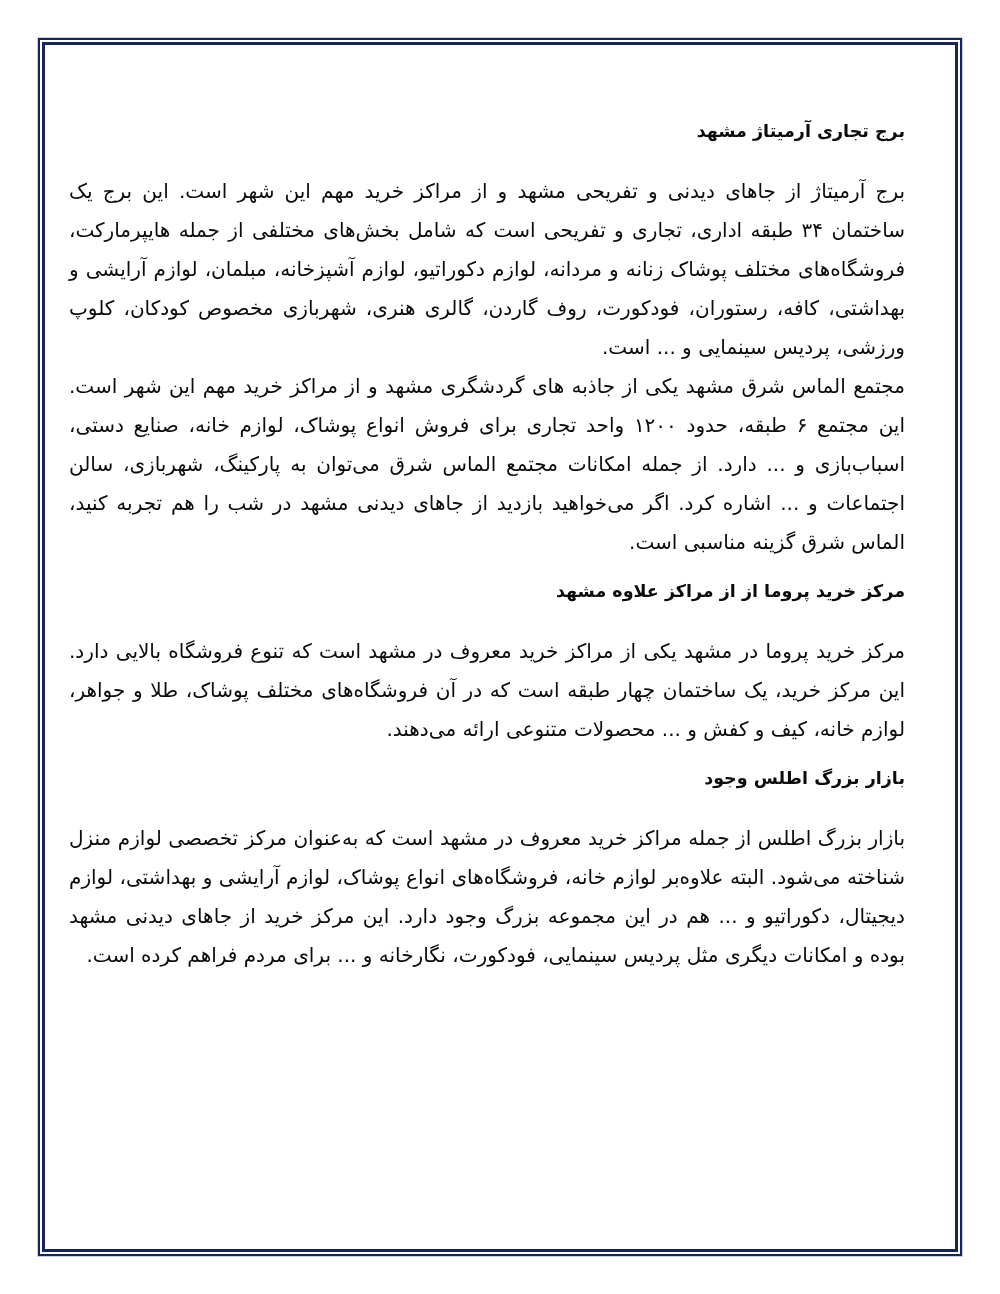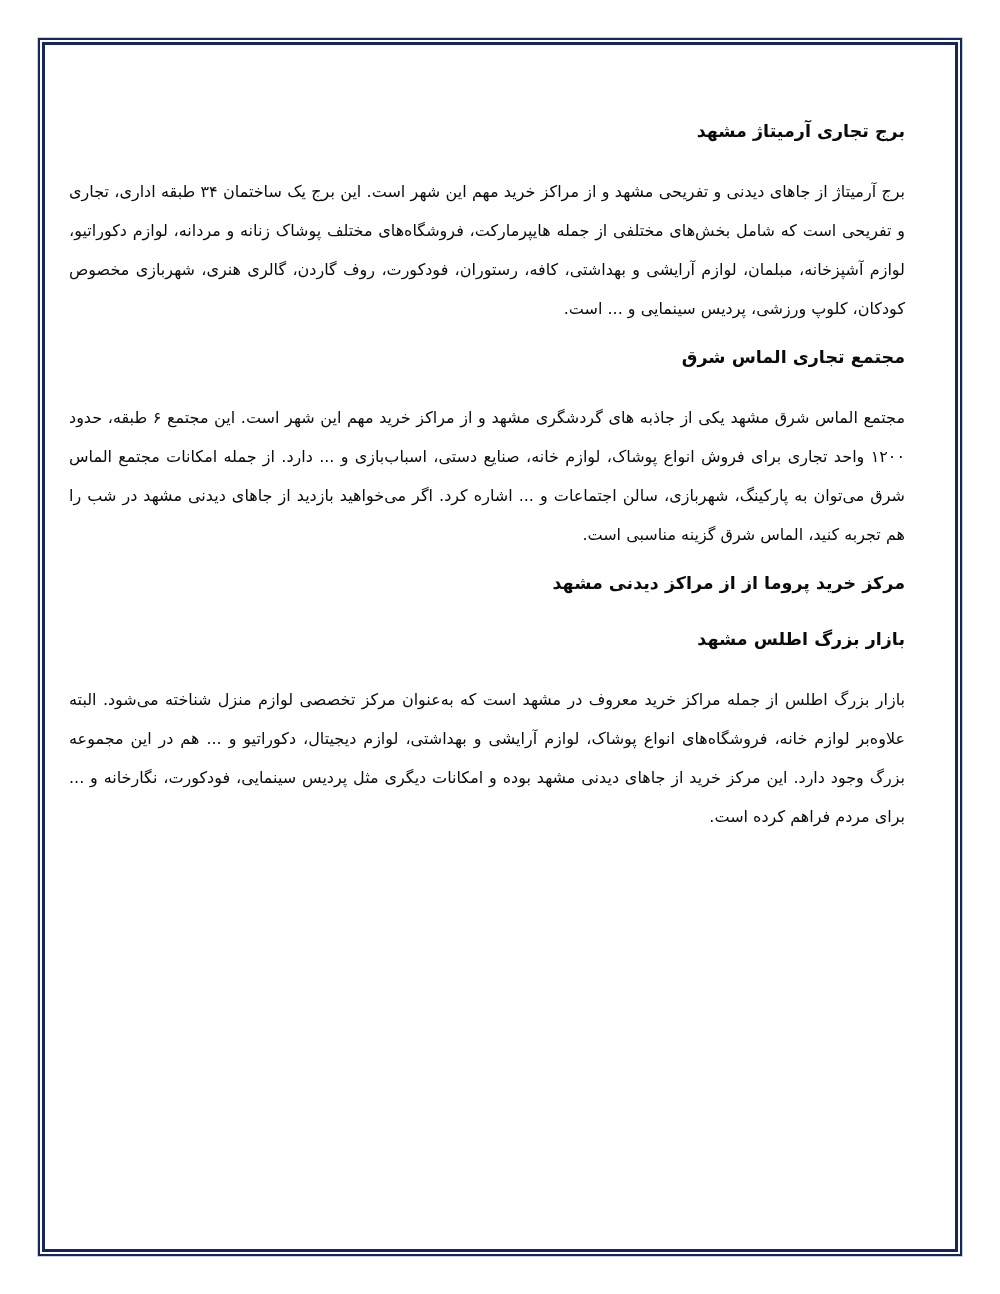--- a/index.html
+++ b/index.html
@@ -42,21 +42,21 @@
   }
   .doc-section h2{
     font-size:17.5px;
     font-weight:bold;
     line-height:30px;
     margin:14px 0 26px 0;
     text-align:right;
     color:var(--text);
   }
   .doc-section p{
-    font-size:16px;
+    font-size:20px;
     line-height:39px;
     text-align:justify;
     text-justify:inter-word;
     color:var(--text);
   }
 </style>
 </head>
 <body>
 
 <div class="page">
@@ -64,30 +64,30 @@
     <div class="frame-mid">
       <div class="frame-inner">
         <div class="content" dir="rtl">
 
           <section class="doc-section">
             <h2>برج تجاری آرمیتاژ مشهد</h2>
             <p>برج آرمیتاژ از جاهای دیدنی و تفریحی مشهد و از مراکز خرید مهم این شهر است. این برج یک ساختمان ۳۴ طبقه اداری، تجاری و تفریحی است که شامل بخش‌های مختلفی از جمله هایپرمارکت، فروشگاه‌های مختلف پوشاک زنانه و مردانه، لوازم دکوراتیو، لوازم آشپزخانه، مبلمان، لوازم آرایشی و بهداشتی، کافه، رستوران، فودکورت، روف گاردن، گالری هنری، شهربازی مخصوص کودکان، کلوپ ورزشی، پردیس سینمایی و ... است.</p>
           </section>
 
           <section class="doc-section">
-            <h2>مجتمع تجاری الماس شرق</h2>
             <p>مجتمع الماس شرق مشهد یکی از جاذبه های گردشگری مشهد و از مراکز خرید مهم این شهر است. این مجتمع ۶ طبقه، حدود ۱۲۰۰ واحد تجاری برای فروش انواع پوشاک، لوازم خانه، صنایع دستی، اسباب‌بازی و ... دارد. از جمله امکانات مجتمع الماس شرق می‌توان به پارکینگ، شهربازی، سالن اجتماعات و ... اشاره کرد. اگر می‌خواهید بازدید از جاهای دیدنی مشهد در شب را هم تجربه کنید، الماس شرق گزینه مناسبی است.</p>
           </section>
 
           <section class="doc-section">
-            <h2>مرکز خرید پروما از از مراکز دیدنی مشهد</h2>
+            <h2>مرکز خرید پروما از از مراکز علاوه مشهد</h2>
+            <p>مرکز خرید پروما در مشهد یکی از مراکز خرید معروف در مشهد است که تنوع فروشگاه بالایی دارد. این مرکز خرید، یک ساختمان چهار طبقه است که در آن فروشگاه‌های مختلف پوشاک، طلا و جواهر، لوازم خانه، کیف و کفش و ... محصولات متنوعی ارائه می‌دهند.</p>
           </section>
 
           <section class="doc-section">
-            <h2>بازار بزرگ اطلس مشهد</h2>
+            <h2>بازار بزرگ اطلس وجود</h2>
             <p>بازار بزرگ اطلس از جمله مراکز خرید معروف در مشهد است که به‌عنوان مرکز تخصصی لوازم منزل شناخته می‌شود. البته علاوه‌بر لوازم خانه، فروشگاه‌های انواع پوشاک، لوازم آرایشی و بهداشتی، لوازم دیجیتال، دکوراتیو و ... هم در این مجموعه بزرگ وجود دارد. این مرکز خرید از جاهای دیدنی مشهد بوده و امکانات دیگری مثل پردیس سینمایی، فودکورت، نگارخانه و ... برای مردم فراهم کرده است.</p>
           </section>
 
           <section class="doc-section">
           </section>
 
         </div>
       </div>
     </div>
   </div>

